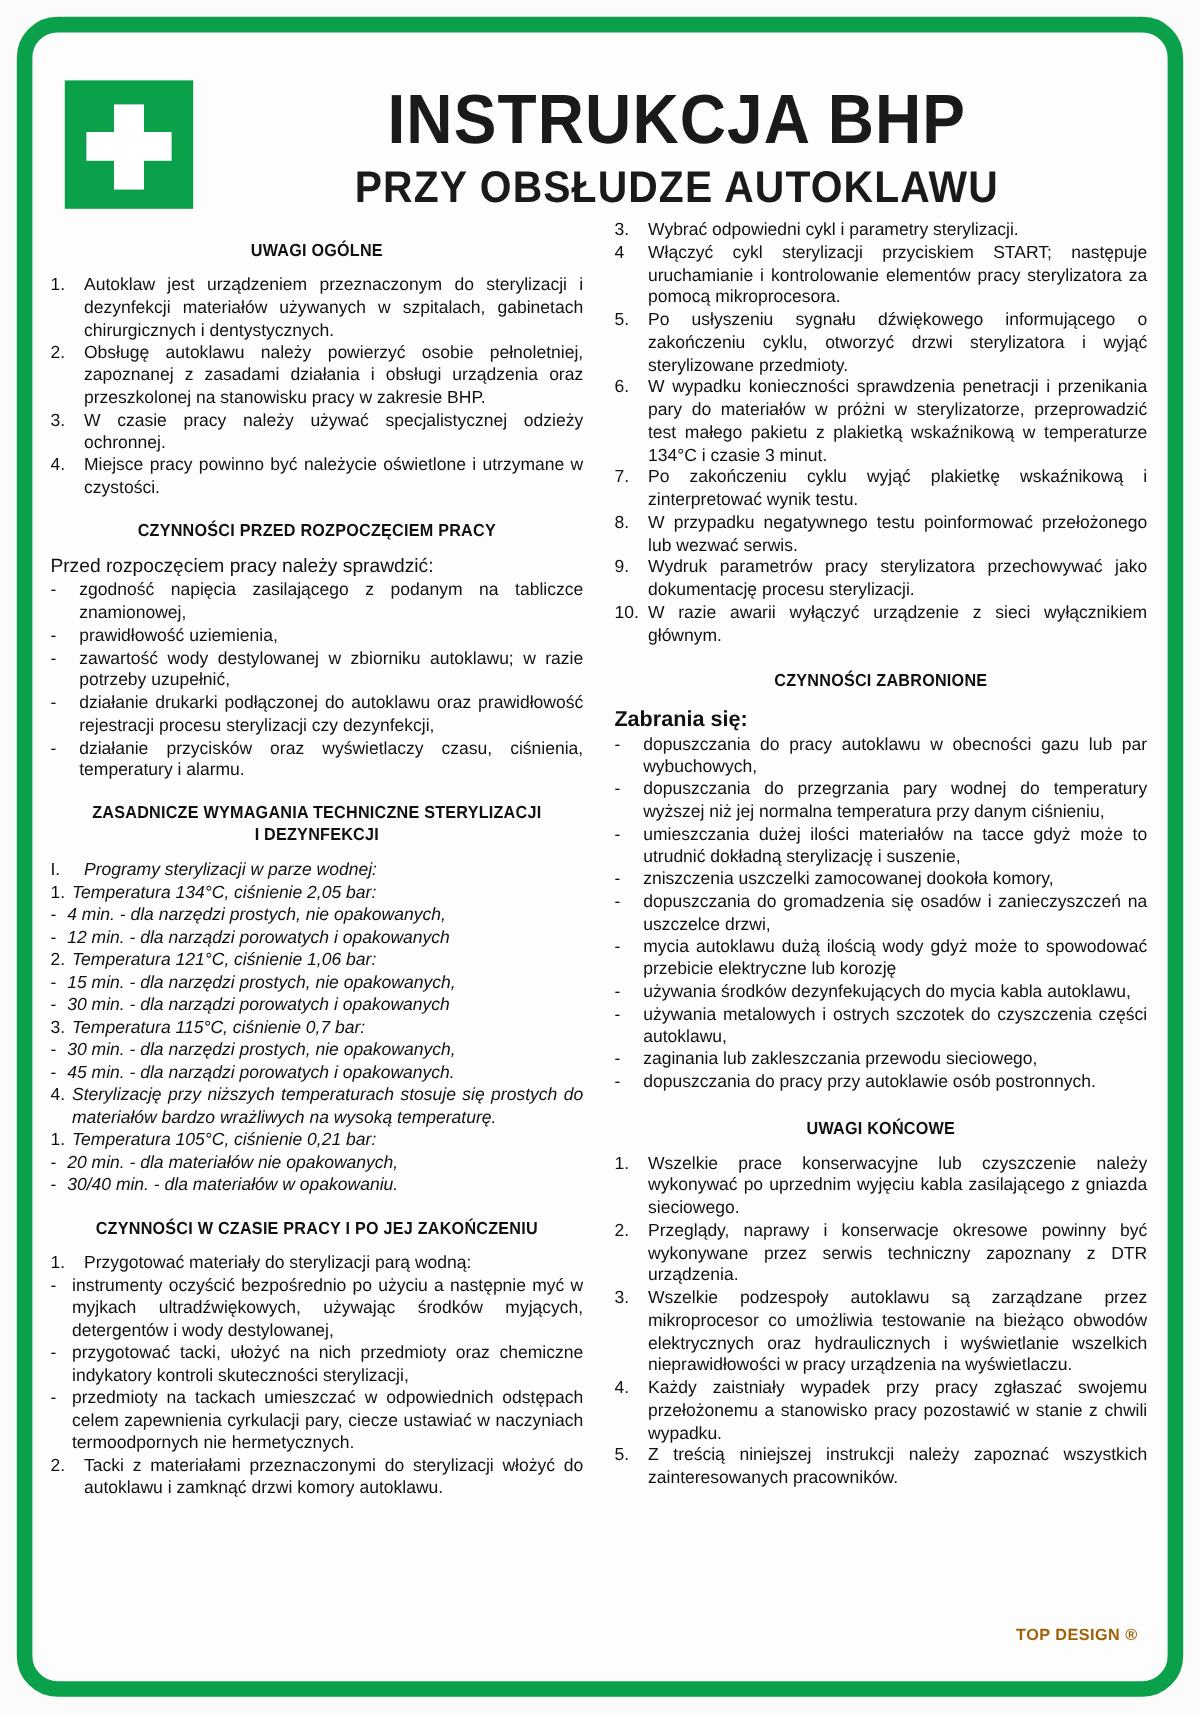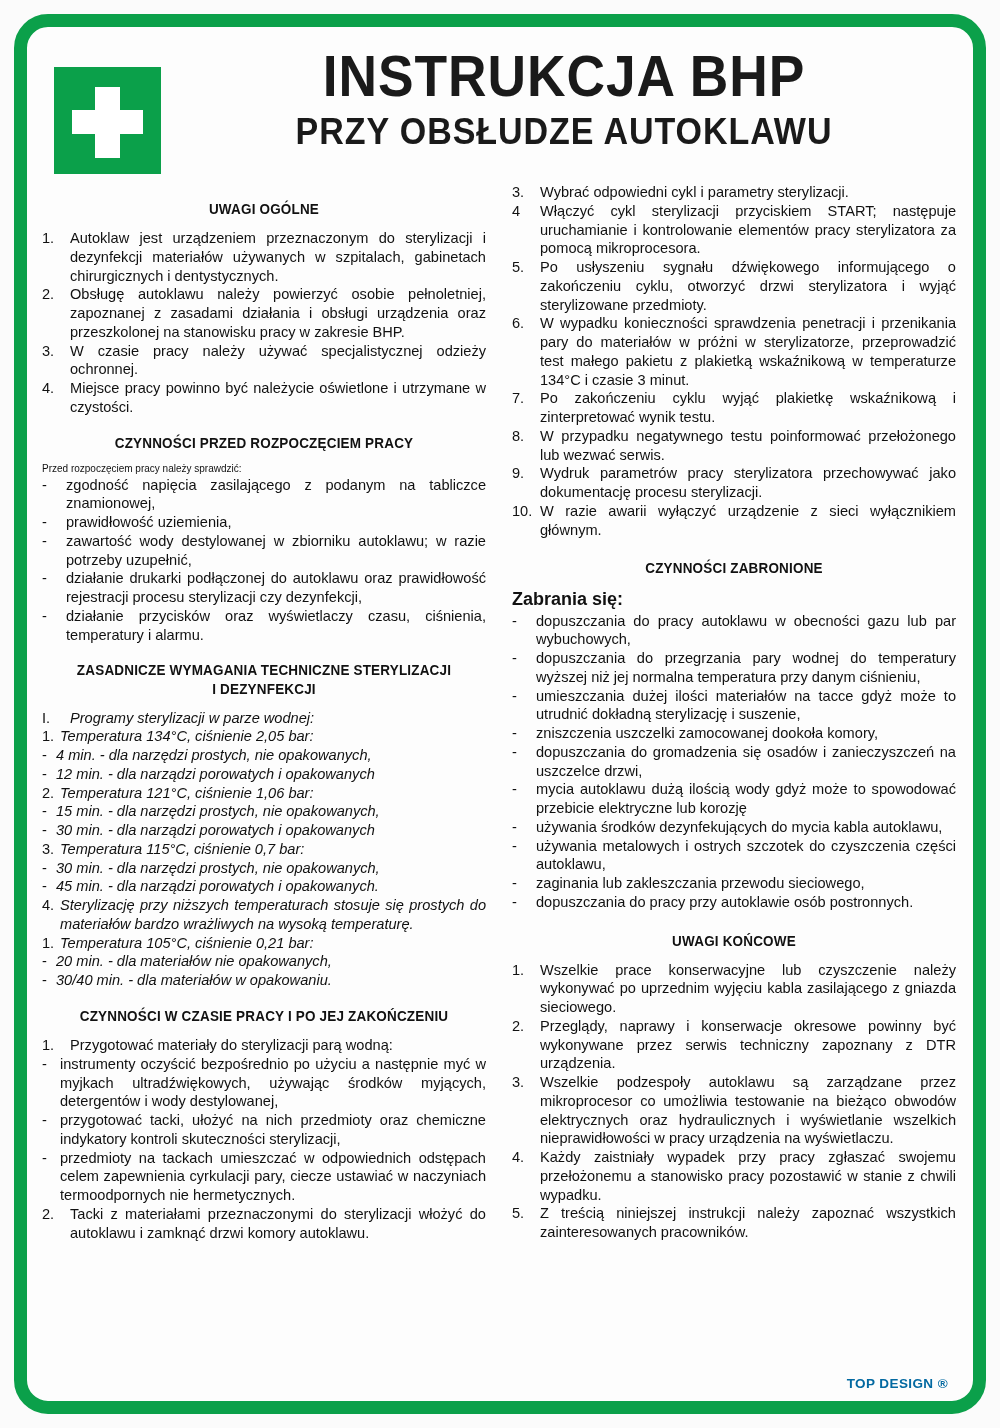--- a/index.html
+++ b/index.html
@@ -55,21 +55,21 @@
   #firstaid-icon .bar-h {
     left: 18px; top: 43px;
     width: 71px; height: 24px;
   }
   #firstaid-icon .bar-v {
     left: 41px; top: 20px;
     width: 25px; height: 71px;
   }
   #title-wrap {
     position: absolute;
-    left: 145px; top: 2px;
+    left: 145px; top: 26px;
     width: 770px;
     text-align: center;
   }
   #title-main {
     font-family: "Liberation Sans Narrow", "Liberation Sans", sans-serif;
     font-weight: bold;
     font-size: 58px;
     letter-spacing: 1px;
     line-height: 1.0;
     color: #1a1a1a;
@@ -106,21 +106,21 @@
     letter-spacing: 0.2px;
     text-align: center;
     color: #111;
     margin: 17px 0 11px 0;
     transform: scaleX(0.93);
     line-height: 1.25;
   }
   h2.section.tight { margin-top: 20px; }
 
   p.lead {
-    font-size: 10px;
+    font-size: 16px;
     line-height: 1.29;
     margin: 0 0 0 0;
     color: #111;
   }
   p.lead.bold { font-weight: bold; font-size: 18px; }
 
   ol.num, ul.dash, ol.roman {
     list-style: none;
     margin: 0; padding: 0;
   }
@@ -164,25 +164,25 @@
   
   .deep-dash { margin-left: 46px; }
   .deep-dash > .mark { width: 14px; }
 
   .nojust .body { text-align: left; font-style: italic; }
 
   
   #footer-brand {
     position: absolute;
     right: 18px;
-    bottom: 7px;
+    bottom: 28px;
     font-size: 13.5px;
     font-weight: bold;
     letter-spacing: 0.4px;
-    color: #0369a1;
+    color: #a16207;
   }
 </style>
 </head>
 <body>
 
 <div id="poster">
   <div id="green-frame"></div>
 
   <div id="sheet">
 

